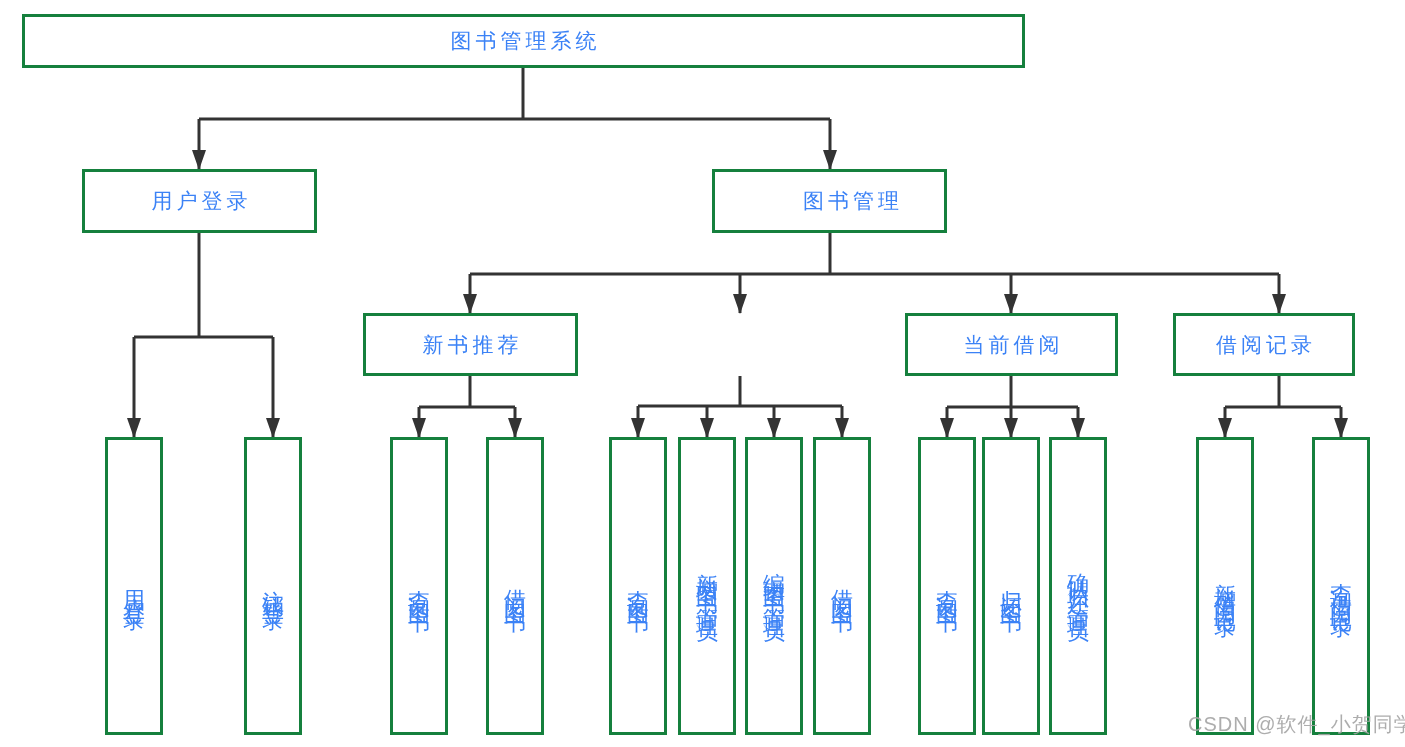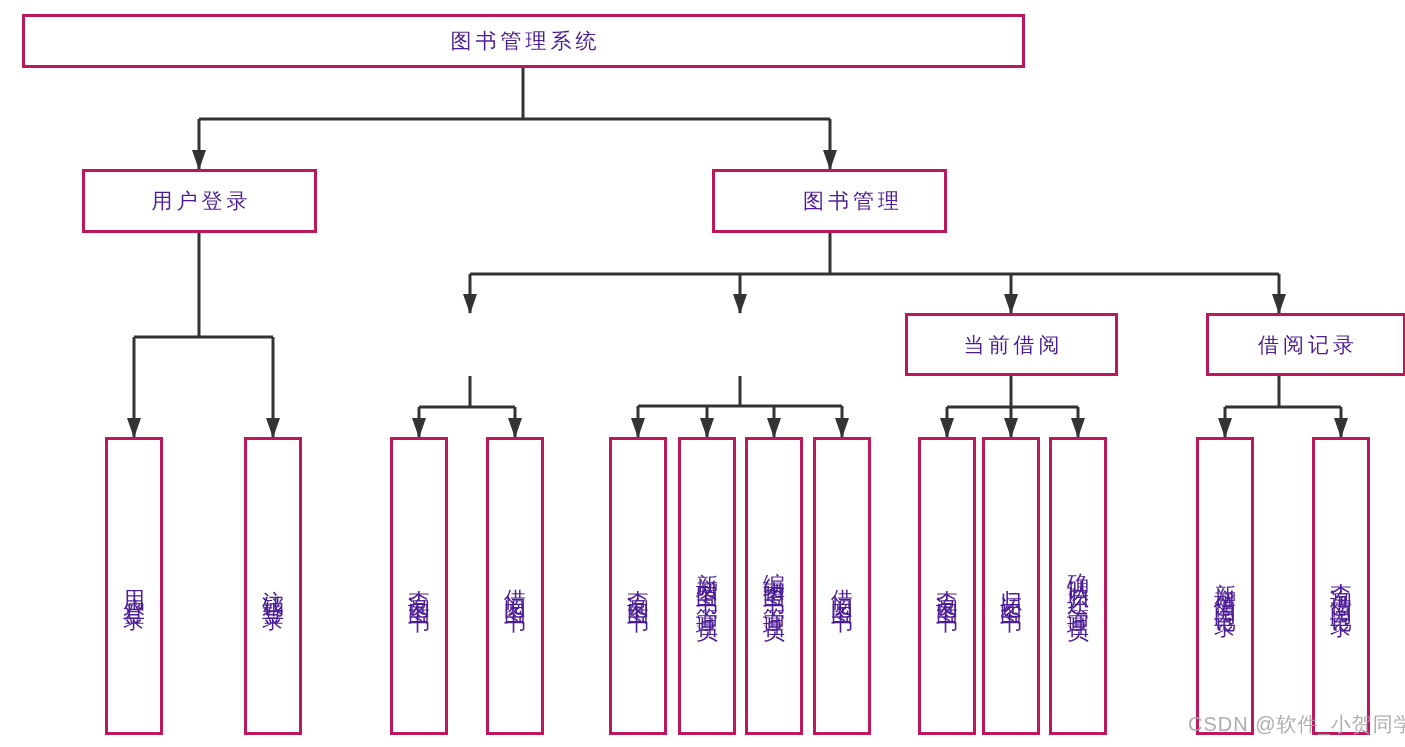--- a/index.html
+++ b/index.html
@@ -18,23 +18,23 @@
   #wires {
     position: absolute;
     left: 0; top: 0;
     width: 1405px;
     height: 747px;
     z-index: 1;
   }
   .box {
     position: absolute;
     box-sizing: border-box;
-    border: 3px solid #be185d;
+    border: 3px solid #15803d;
     background: #ffffff;
-    color: #4c1d95;
+    color: #3b82f6;
     display: flex;
     align-items: center;
     justify-content: center;
     z-index: 2;
   }
   .h-box {
     font-size: 21px;
     letter-spacing: 4px;
     padding-left: 4px; 
     white-space: nowrap;
@@ -52,21 +52,21 @@
   }
   
   .n-root { left: 22px;  top: 14px;  width: 1003px; height: 54px; }
   
   .n-l2-0 { left: 82px;  top: 169px; width: 235px; height: 64px; }
   .n-l2-1 { left: 712px; top: 169px; width: 235px; height: 64px; padding-left: 47px; }
   
   .n-l3-0 { left: 363px;  top: 313px; width: 215px; height: 63px; }
   .n-l3-1 { left: 633px;  top: 313px; width: 215px; height: 63px; }
   .n-l3-2 { left: 905px;  top: 313px; width: 213px; height: 63px; }
-  .n-l3-3 { left: 1206px; top: 313px; width: 200px; height: 63px; }
+  .n-l3-3 { left: 1173px; top: 313px; width: 182px; height: 63px; }
   
   .n-lf-0  { left: 105px;  }
   .n-lf-1  { left: 244px;  }
   .n-lf-2  { left: 390px;  }
   .n-lf-3  { left: 486px;  }
   .n-lf-4  { left: 609px;  }
   .n-lf-5  { left: 678px;  }
   .n-lf-6  { left: 745px;  }
   .n-lf-7  { left: 813px;  }
   .n-lf-8  { left: 918px;  }
@@ -142,20 +142,21 @@
     <path class="wire" d="M1225 407 L1341 407"></path>
     <line class="wire" x1="1225" y1="407" x2="1225" y2="437" marker-end="url(#ah)"></line>
     <line class="wire" x1="1341" y1="407" x2="1341" y2="437" marker-end="url(#ah)"></line>
   </svg>
 
   <div class="box h-box n-root">图书管理系统</div>
 
   <div class="box h-box n-l2-0">用户登录</div>
   <div class="box h-box n-l2-1">图书管理</div>
 
+  <div class="box h-box n-l3-0">新书推荐</div>
   <div class="box h-box n-l3-2">当前借阅</div>
   <div class="box h-box n-l3-3">借阅记录</div>
 
   <div class="box v-box n-lf-0">用户登录</div>
   <div class="box v-box n-lf-1">注销登录</div>
 
   <div class="box v-box n-lf-2">查询图书</div>
   <div class="box v-box n-lf-3">借阅图书</div>
 
   <div class="box v-box n-lf-4">查询图书</div>

